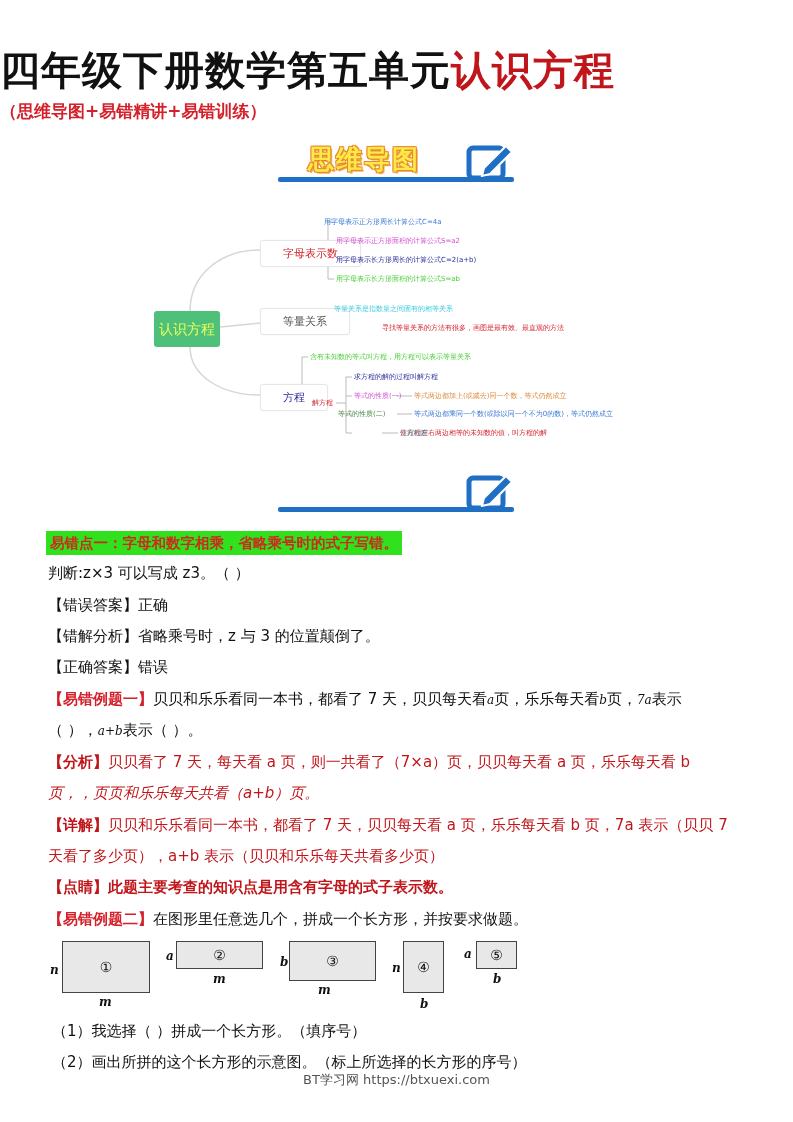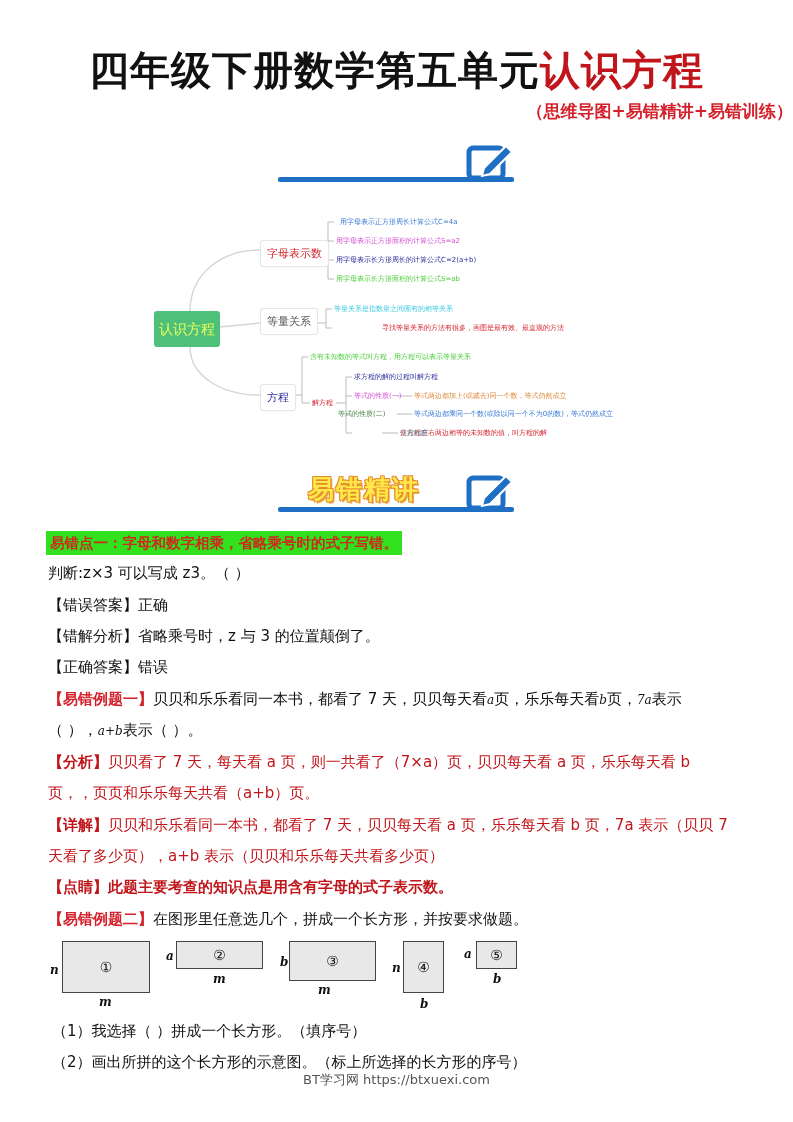--- a/index.html
+++ b/index.html
@@ -1,35 +1,35 @@
 <!DOCTYPE html>
 <html><head>
 <meta charset="utf-8">
 <style>
   * { box-sizing: border-box; margin: 0; padding: 0; }
   html, body { width: 793px; height: 1122px; background: #ffffff; overflow: hidden; }
   body { position: relative; font-family: "DejaVu Sans", "Liberation Sans", sans-serif; color: #111; }
 
-  .title { position: absolute; top: 44px; left: 0; width: 793px; text-align: center;
+  .title { position: absolute; top: 44px; left: 0; width: 793px; 
            font-size: 40px; font-weight: bold; letter-spacing: 1px; line-height: 52px; color: #111; }
   .title .red { color: #c0161b; }
-  .subtitle { position: absolute; top: 100px; left: 0; width: 793px; text-align: right;
+  .subtitle { position: absolute; top: 100px; left: 0; width: 793px; text-align: left;
               font-size: 17px; font-weight: bold; color: #d4202a; }
 
   .banner { position: absolute; left: 278px; width: 240px; height: 50px; }
   .banner .btext { position: absolute; left: 30px; top: 4px; font-size: 26px; font-weight: 900;
                    color: #ffe94a; letter-spacing: 2px;
                    text-shadow: 1px 1px 0 #e58a2a, -1px -1px 0 #e58a2a, 1px -1px 0 #e58a2a, -1px 1px 0 #e58a2a, 2px 2px 0 #f2b45c; }
   .banner .bar { position: absolute; left: 0; bottom: 6px; width: 236px; height: 5px; background: #1f6fc5; border-radius: 2px; }
   .banner svg { position: absolute; left: 188px; top: 2px; }
 
   .mindmap { position: absolute; left: 150px; top: 205px; width: 480px; height: 245px; }
   .mm-svg { position: absolute; left: 0; top: 0; }
   .node { position: absolute; background: #fff; border: 1px solid #e6e6e6; border-radius: 3px;
-          font-size: 11px; padding: 5px 6px; white-space: nowrap; box-shadow: 0 0 2px rgba(0,0,0,0.05); }
+          font-size: 11px; padding: 5px 22px; white-space: nowrap; box-shadow: 0 0 2px rgba(0,0,0,0.05); }
   .root { position: absolute; left: 4px; top: 106px; width: 66px; height: 36px; background: #4fc07a;
           border-radius: 3px; color: #e6ff5a; font-size: 14px; text-align: center; line-height: 36px; }
   .leaf { position: absolute; font-size: 7px; white-space: nowrap; line-height: 10px; }
 
   .hl { position: absolute; left: 46px; top: 531px; background: #32e11e; color: #cc2a1e;
         font-size: 14.5px; font-weight: bold; padding: 2px 4px; line-height: 20px; }
 
   .line { position: absolute; left: 48px; font-size: 15px; line-height: 22px; white-space: nowrap; color: #111; }
   .line .tag-red { color: #d4202a; font-weight: bold; }
   .red-text { color: #c0161b; }
@@ -42,20 +42,21 @@
 
   .footer { position: absolute; top: 1071px; left: 0; width: 793px; text-align: center; font-size: 13px; color: #555; }
 </style>
 </head>
 <body>
 
 <div class="title"><span>四年级下册数学第五单元</span><span class="red">认识方程</span></div>
 <div class="subtitle">（思维导图+易错精讲+易错训练）</div>
 
 <div class="banner" style="top:138px;">
+  <span class="btext">思维导图</span>
   <svg width="48" height="44" viewBox="0 0 48 44">
     <rect x="3" y="8" width="34" height="30" rx="4" fill="none" stroke="#1f6fc5" stroke-width="5"></rect>
     <path d="M18 28 L40 6 L46 12 L24 34 L16 36 Z" fill="#1f6fc5" stroke="#fff" stroke-width="2"></path>
   </svg>
   <div class="bar"></div>
 </div>
 
 <div class="mindmap">
   <svg class="mm-svg" width="480" height="245">
     <g fill="none" stroke="#d6d6d6" stroke-width="1.5">
@@ -85,21 +86,21 @@
         <path d="M196 209 L202 209"></path>
         <path d="M196 228 L202 228"></path>
       <path d="M247 191 L262 191"></path>
         <path d="M247 209 L262 209"></path>
         <path d="M232 228 L248 228"></path>
     </g>
   </svg>
   <div class="root">认识方程</div>
 
   <div class="node" style="left:110px; top:35px; color:#d4202a;">字母表示数</div>
-  <div class="leaf" style="left:190px; top:12px; color:#3a7bd5;">用字母表示正方形周长计算公式C=4a</div>
+  <div class="leaf" style="left:174px; top:12px; color:#3a7bd5;">用字母表示正方形周长计算公式C=4a</div>
   <div class="leaf" style="left:186px; top:31px; color:#d44fd4;">用字母表示正方形面积的计算公式S=a2</div>
   <div class="leaf" style="left:186px; top:50px; color:#2b2b9a;">用字母表示长方形周长的计算公式C=2(a+b)</div>
   <div class="leaf" style="left:186px; top:69px; color:#4ccf3a;">用字母表示长方形面积的计算公式S=ab</div>
 
   <div class="node" style="left:110px; top:103px; color:#555;">等量关系</div>
   <div class="leaf" style="left:184px; top:99px; color:#3ccbe0;">等量关系是指数量之间固有的相等关系</div>
   <div class="leaf" style="left:184px; top:118px; color:#d4202a;margin-left:48px;">寻找等量关系的方法有很多，画图是最有效、最直观的方法</div>
 
   <div class="node" style="left:110px; top:179px; color:#2b2b9a;">方程</div>
   <div class="leaf" style="left:160px; top:147px; color:#4ccf3a;text-align:right;">含有未知数的等式叫方程，用方程可以表示等量关系</div>
@@ -107,21 +108,20 @@
   <div class="leaf" style="left:204px; top:167px; color:#2b2b9a;">求方程的解的过程叫解方程</div>
   <div class="leaf" style="left:204px; top:186px; color:#d44fd4;">等式的性质(一)</div>
   <div class="leaf" style="left:264px; top:186px; color:#e08a3a;">等式两边都加上(或减去)同一个数，等式仍然成立</div>
   <div class="leaf" style="left:188px; top:204px; color:#4a8a4a;">等式的性质(二)</div>
   <div class="leaf" style="left:264px; top:204px; color:#3a7bd5;">等式两边都乘同一个数(或除以同一个不为0的数)，等式仍然成立</div>
   <div class="leaf" style="left:220px; top:223px; color:#3ccbe0;margin-left:30px;">方程的解</div>
   <div class="leaf" style="left:250px; top:223px; color:#d4202a;">使方程左右两边相等的未知数的值，叫方程的解</div>
 </div>
 
 <div class="banner" style="top:468px;">
-  <span class="btext">易错精讲</span>
   <svg width="48" height="44" viewBox="0 0 48 44">
     <rect x="3" y="8" width="34" height="30" rx="4" fill="none" stroke="#1f6fc5" stroke-width="5"></rect>
     <path d="M18 28 L40 6 L46 12 L24 34 L16 36 Z" fill="#1f6fc5" stroke="#fff" stroke-width="2"></path>
   </svg>
   <div class="bar"></div>
 </div>
 
 <div class="hl">易错点一：字母和数字相乘，省略乘号时的式子写错。</div>
 
 <div class="line" style="top:562px;">判断:z×3 可以写成 z3。（    ）</div>
@@ -130,21 +130,21 @@
 
 <div class="line" style="top:625px;"><span>【错解分析】</span><span>省略乘号时，z 与 3 的位置颠倒了。</span></div>
 
 <div class="line" style="top:656px;"><span>【正确答案】</span><span>错误</span></div>
 
 <div class="line" style="top:688px;"><span class="tag-red">【易错例题一】</span><span>贝贝和乐乐看同一本书，都看了 7 天，贝贝每天看</span><span class="it">a</span><span>页，乐乐每天看</span><span class="it">b</span><span>页，</span><span class="it">7a</span><span>表示</span></div>
 
 <div class="line" style="top:719px;"><span>（            ），</span><span class="it">a+b</span><span>表示（            ）。</span></div>
 
 <div class="line red-text" style="top:751px;"><span style="font-weight:bold;">【分析】</span><span>贝贝看了 7 天，每天看 a 页，则一共看了（7×a）页，贝贝每天看 a 页，乐乐每天看 b</span></div>
-<div class="line red-text" style="top:782px;">页，，页页和乐乐每天共看（a+b）页。</div>
+<div class="line red-text" style="top:782px;font-style:italic;">页，，页页和乐乐每天共看（a+b）页。</div>
 
 <div class="line red-text" style="top:814px;"><span style="font-weight:bold;">【详解】</span><span>贝贝和乐乐看同一本书，都看了 7 天，贝贝每天看 a 页，乐乐每天看 b 页，7a 表示（贝贝 7</span></div>
 <div class="line red-text" style="top:845px;">天看了多少页），a+b 表示（贝贝和乐乐每天共看多少页）</div>
 
 <div class="line red-text" style="top:876px; font-weight:bold;"><span>【点睛】</span><span>此题主要考查的知识点是用含有字母的式子表示数。</span></div>
 
 <div class="line" style="top:908px;"><span class="tag-red">【易错例题二】</span><span>在图形里任意选几个，拼成一个长方形，并按要求做题。</span></div>
 
 <div class="shapes">
   <span class="lbl" style="left:2px; top:28px;">n</span>

